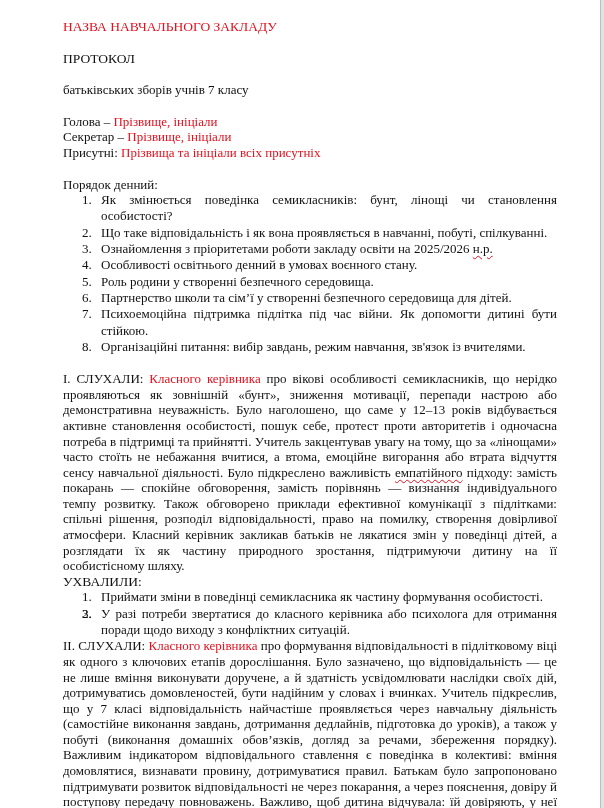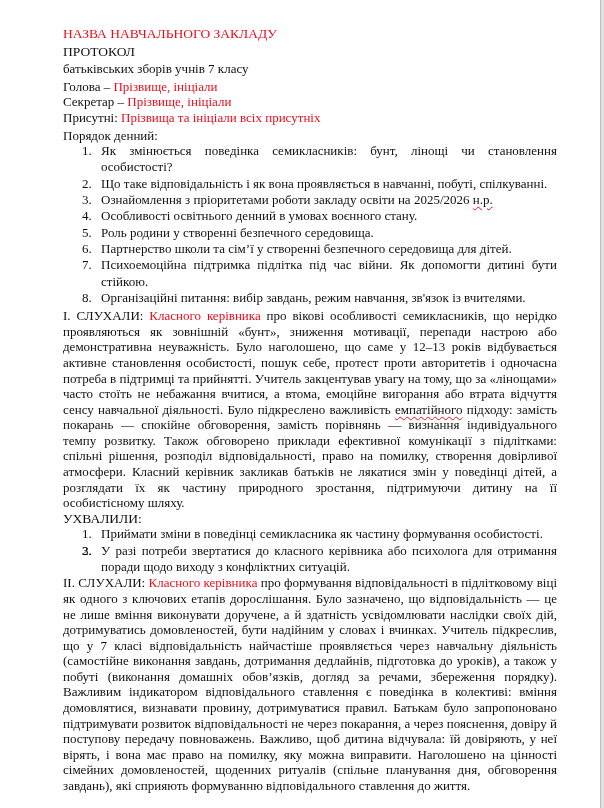--- a/index.html
+++ b/index.html
@@ -13,22 +13,22 @@
   .page-edge {
     position: absolute; top: 0; right: 0; width: 3px; height: 808px;
     background: #e2e2e2; border-left: 1px solid #bdbdbd;
   }
   .doc {
     position: absolute; left: 63px; top: 19px; width: 494px;
     line-height: 15.6px;
   }
   .red { color: #e3101e; }
   .p { margin: 0; }
-  .title { margin-top: 7px; }
-  .gap-l { margin-top: 2px; }
+  .title { margin-top: 0; }
+  .gap-l { margin-top: 16px; }
   .justify { text-align: justify; }
   ol.list { margin: 0; padding: 0; list-style: none; }
   ol.list li { position: relative; padding-left: 38px; text-align: justify; line-height: 16.3px; }
   ol.list li .num { position: absolute; left: 19px; top: 0; }
   .squiggle { text-decoration: underline wavy #e3101e; text-decoration-thickness: 1px; text-underline-offset: 2px; }
   .heading-upper { font-size: 13.5px; }
 </style>
 </head>
 <body>
 

